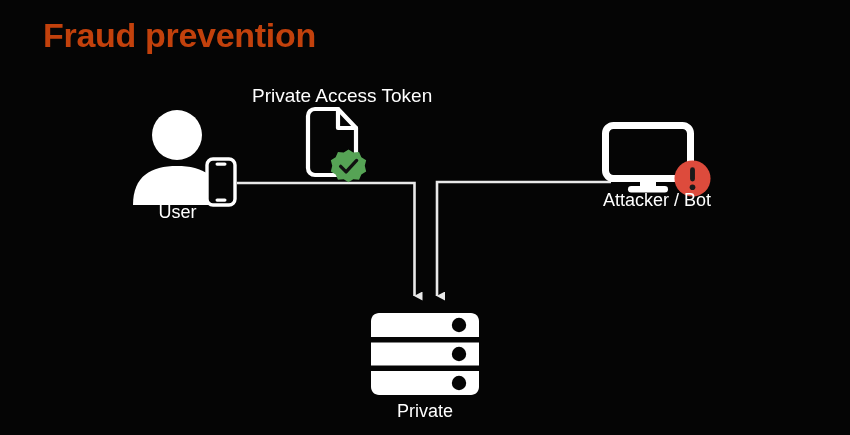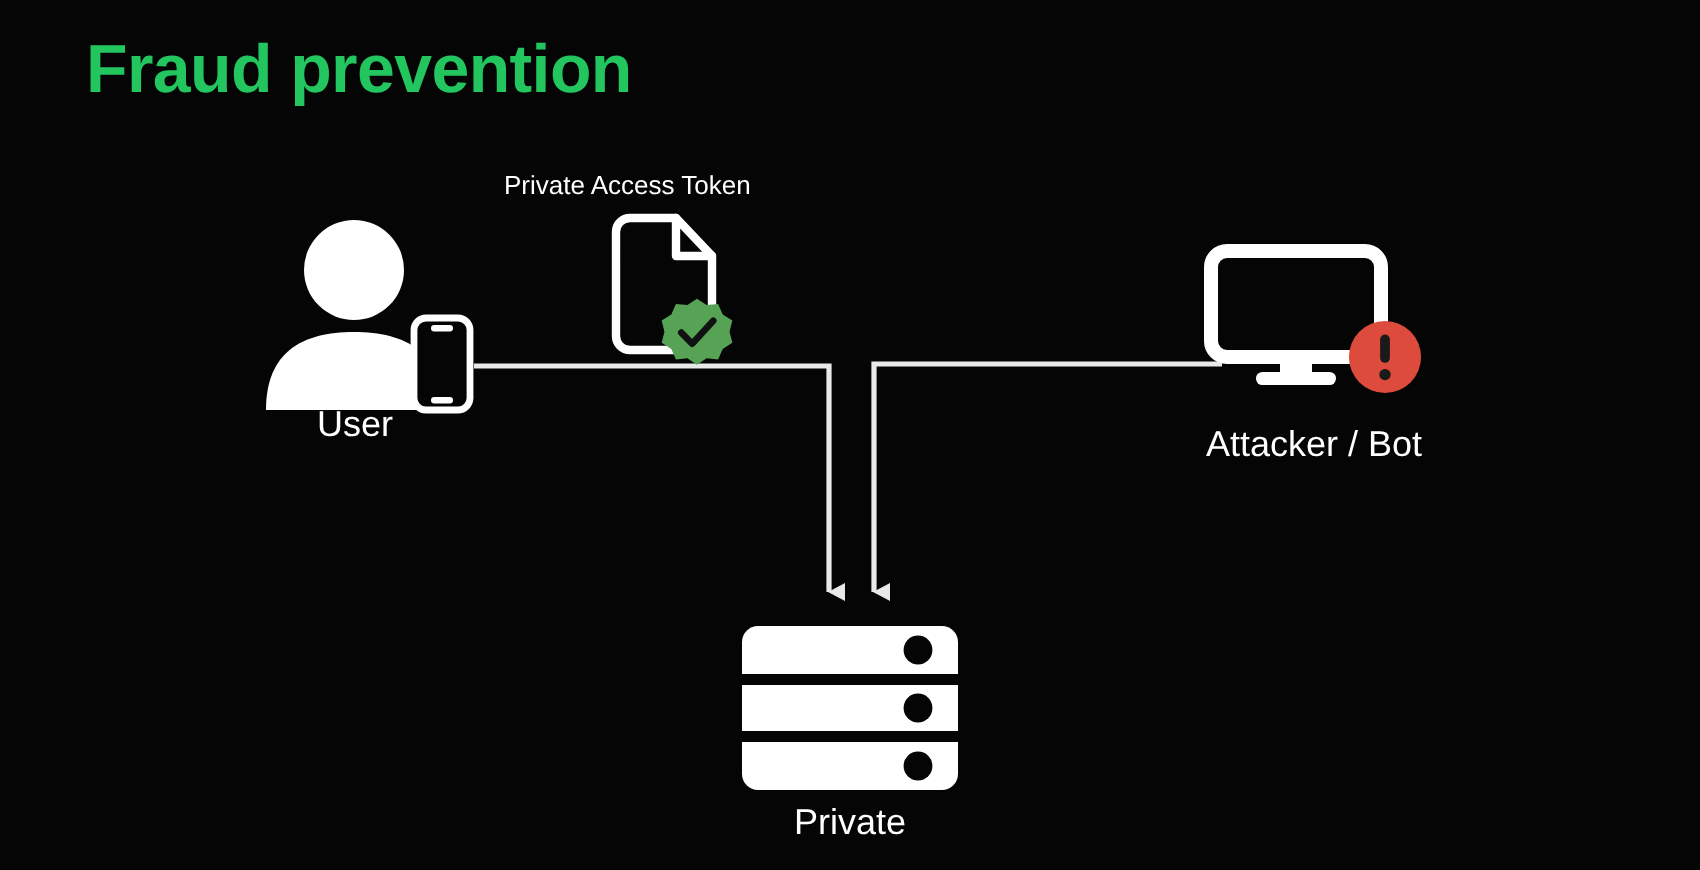--- a/index.html
+++ b/index.html
@@ -17,37 +17,38 @@
     height: 435px;
     background: #050505;
     overflow: hidden;
   }
   .title {
     position: absolute;
     left: 43px;
     top: 16px;
     font-size: 34px;
     font-weight: bold;
-    color: #22c55e;
+    color: #c2410c;
     letter-spacing: -0.3px;
     white-space: nowrap;
   }
   .node-label {
     position: absolute;
     color: #ffffff;
     font-size: 18px;
     font-weight: 400;
     text-align: center;
     white-space: nowrap;
   }
   .small-label {
     position: absolute;
     color: #ffffff;
-    font-size: 13px;
+    font-size: 19px;
     font-weight: 400;
+    text-align: center;
     white-space: nowrap;
   }
 
   
   #user-node {
     position: absolute;
     left: 130px;
     top: 104px;
     width: 115px;
     height: 110px;
@@ -98,21 +99,21 @@
   }
   #red-badge {
     position: absolute;
     left: 673px;
     top: 159px;
     width: 39px;
     height: 39px;
   }
   #attacker-label {
     left: 586px;
-    top: 212px;
+    top: 190px;
     width: 142px;
     text-align: center;
   }
 
   
   #server-icon {
     position: absolute;
     left: 371px;
     top: 313px;
     width: 108px;

